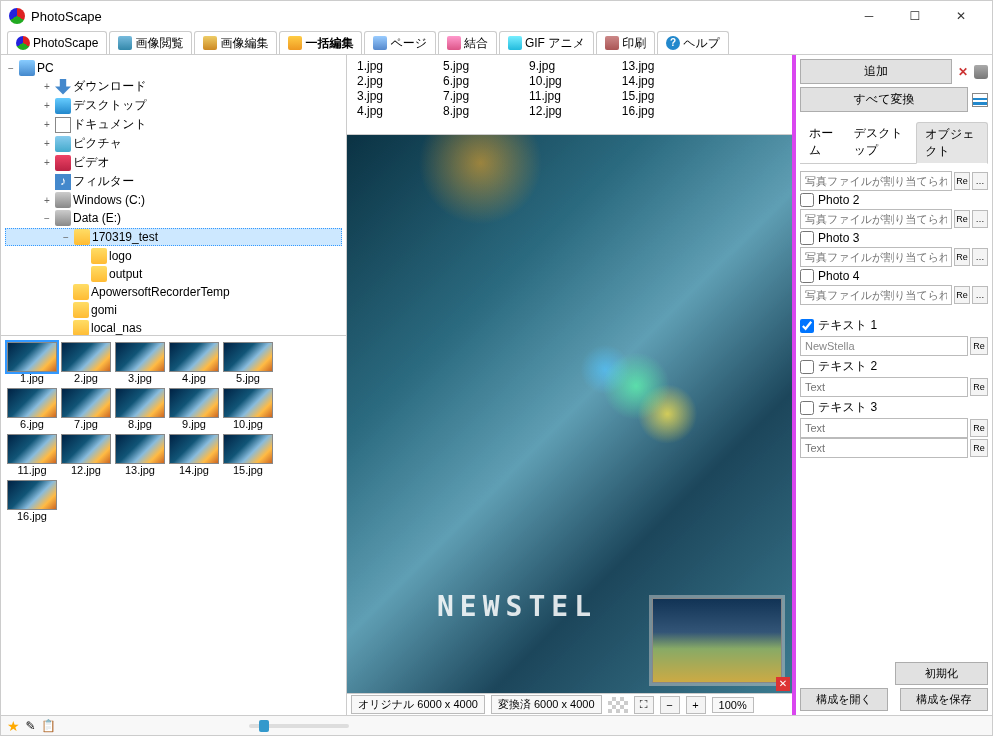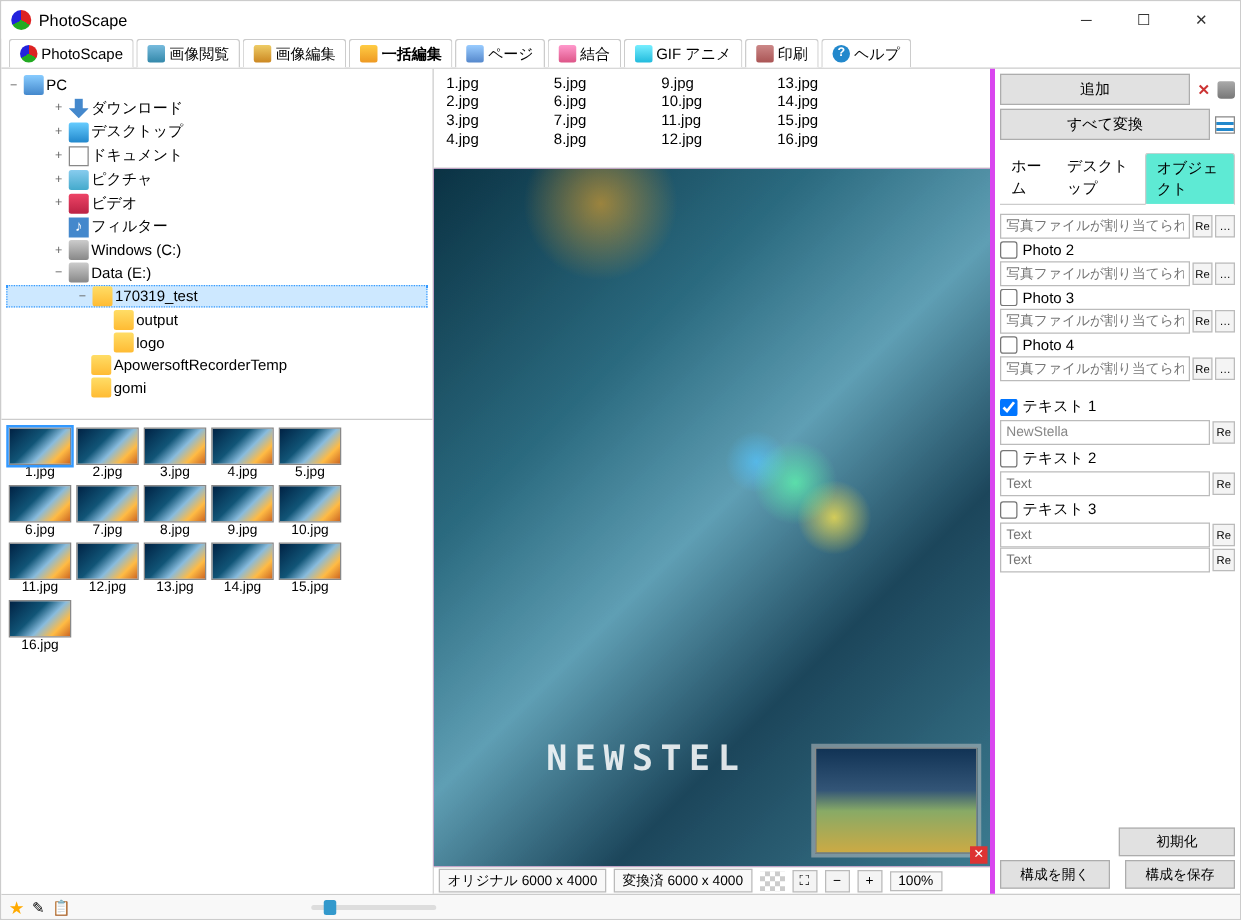--- a/index.html
+++ b/index.html
@@ -45,21 +45,21 @@
 .thumbs { flex: 1; overflow-y: auto; padding: 6px; background: #fff; border-top: 1px solid #ccc; }
 .thumb-row { display: flex; gap: 4px; margin-bottom: 4px; }
 .thumb { width: 50px; text-align: center; }
 .thumb .img { width: 50px; height: 30px; border: 1px solid #888; background: linear-gradient(135deg,#024 0%, #157 40%, #8bd 60%, #fb4 80%, #c62 100%); }
 .thumb.sel .img { outline: 2px solid #39f; }
 .thumb .lbl { font-size: 11px; }
 
 .center { flex: 1; display: flex; flex-direction: column; }
 .filelist { height: 80px; display: flex; border-bottom: 1px solid #ccc; padding: 4px 10px; gap: 60px; }
 .filelist .col { display: flex; flex-direction: column; gap: 1px; }
-.preview { flex: 1; position: relative; overflow: hidden; background: #a21caf; }
+.preview { flex: 1; position: relative; overflow: hidden; background: #c2410c; }
 .preview .imgbg { position:absolute; inset:0; background: 
   radial-gradient(circle at 65% 45%, rgba(120,255,180,0.6) 0%, transparent 8%),
   radial-gradient(circle at 72% 50%, rgba(255,230,100,0.7) 0%, transparent 7%),
   radial-gradient(circle at 58% 42%, rgba(100,200,255,0.5) 0%, transparent 6%),
   radial-gradient(circle at 30% 5%, rgba(255,180,60,0.5) 0%, transparent 10%),
   linear-gradient(135deg, #1a3845 0%, #3a6a7a 30%, #6a9aaa 50%, #2a4a5a 70%, #4a7a8a 100%);
   filter: contrast(1.1) saturate(1.2); }
 .watermark { position: absolute; bottom: 70px; left: 90px; color: rgba(255,255,255,0.85); font-size: 28px; letter-spacing: 6px; font-family: monospace; font-weight: bold; }
 .minimap { position: absolute; bottom: 10px; right: 10px; width: 130px; height: 85px; border: 1px solid #888; background: linear-gradient(#135,#357 40%,#8a6 60%,#ca4); box-shadow: 0 0 0 3px rgba(200,200,200,0.5); }
 .close-preview { position: absolute; bottom: 2px; right: 2px; width: 14px; height: 14px; background: #d33; color:#fff; font-size:10px; text-align:center; line-height:14px; }
@@ -70,21 +70,21 @@
 
 .right { width: 200px; border-left: 4px solid #d946ef; display: flex; flex-direction: column; padding: 4px; gap: 3px; }
 .btn { border: 1px solid #adadad; background: #e1e1e1; padding: 3px 4px; text-align: center; font-size: 12px; }
 .top-btn-row { display: flex; align-items: center; gap: 4px; }
 .top-btn-row .btn { flex: 1; }
 .xicon { width:14px; height:14px; color:#c33; font-weight:bold; text-align:center; }
 .trash-icon { width:14px; height:14px; background: linear-gradient(#aaa,#777); border-radius: 2px 2px 3px 3px; }
 .list-icon { width:16px; height:14px; background: linear-gradient(#fff 30%,#28c 30% 50%,#fff 50% 70%,#28c 70% 90%,#fff 90%); border:1px solid #888; }
 .rtabs { display: flex; border-bottom: 1px solid #ccc; margin-top: 6px; }
 .rtab { padding: 3px 8px; border: 1px solid transparent; font-size: 12px; }
-.rtab.active { border: 1px solid #ccc; border-bottom: 1px solid #fff; background: #5eead4; border-radius:3px 3px 0 0; position:relative; top:1px; }
+.rtab.active { border: 1px solid #ccc; border-bottom: 1px solid #fff; background: #e5e5e5; border-radius:3px 3px 0 0; position:relative; top:1px; }
 .obj-section { padding: 4px 0; }
 .chk-row { display:flex; align-items:center; gap:4px; padding: 2px 0; }
 .chk-row input { width:14px; height:14px; }
 .input-row { display:flex; align-items:center; gap:2px; }
 .input-row input[type=text] { flex:1; border:1px solid #bbb; padding:2px 4px; font-size:11px; color:#888; height: 20px; }
 .input-row .mini-btn { width: 18px; height: 18px; border: 1px solid #bbb; background:#f4f4f4; font-size:9px; display:flex; align-items:center; justify-content:center; }
 .rfooter { margin-top: auto; display:flex; flex-direction:column; gap:3px; }
 .rfooter .row2 { display:flex; gap:12px; }
 .rfooter .row2 .btn { flex:1; font-size:11px; }
 
@@ -216,42 +216,49 @@
             <div class="row selected" style="padding-left: 54px;">
               <span class="expander">−</span>
               <span class="ficon ic-folder"></span>
               <span>170319_test</span>
             </div>
           </li>
           <li>
             <div class="row" style="padding-left: 72px;">
               <span class="expander"></span>
               <span class="ficon ic-folder"></span>
+              <span>logo</span>
+            </div>
+          </li>
+          <li>
+            <div class="row" style="padding-left: 72px;">
+              <span class="expander"></span>
+              <span class="ficon ic-folder"></span>
               <span>output</span>
             </div>
           </li>
           <li>
-            <div class="row" style="padding-left: 72px;">
-              <span class="expander"></span>
-              <span class="ficon ic-folder"></span>
-              <span>logo</span>
-            </div>
-          </li>
-          <li>
             <div class="row" style="padding-left: 54px;">
               <span class="expander"></span>
               <span class="ficon ic-folder"></span>
               <span>ApowersoftRecorderTemp</span>
             </div>
           </li>
           <li>
             <div class="row" style="padding-left: 54px;">
               <span class="expander"></span>
               <span class="ficon ic-folder"></span>
               <span>gomi</span>
+            </div>
+          </li>
+          <li>
+            <div class="row" style="padding-left: 54px;">
+              <span class="expander"></span>
+              <span class="ficon ic-folder"></span>
+              <span>local_nas</span>
             </div>
           </li>
         </ul>
     </div>
     <div class="thumbs" id="thumbs">
         <div class="thumb-row">
           <div class="thumb sel">
             <div class="img"></div>
             <div class="lbl">1.jpg</div>
           </div>

